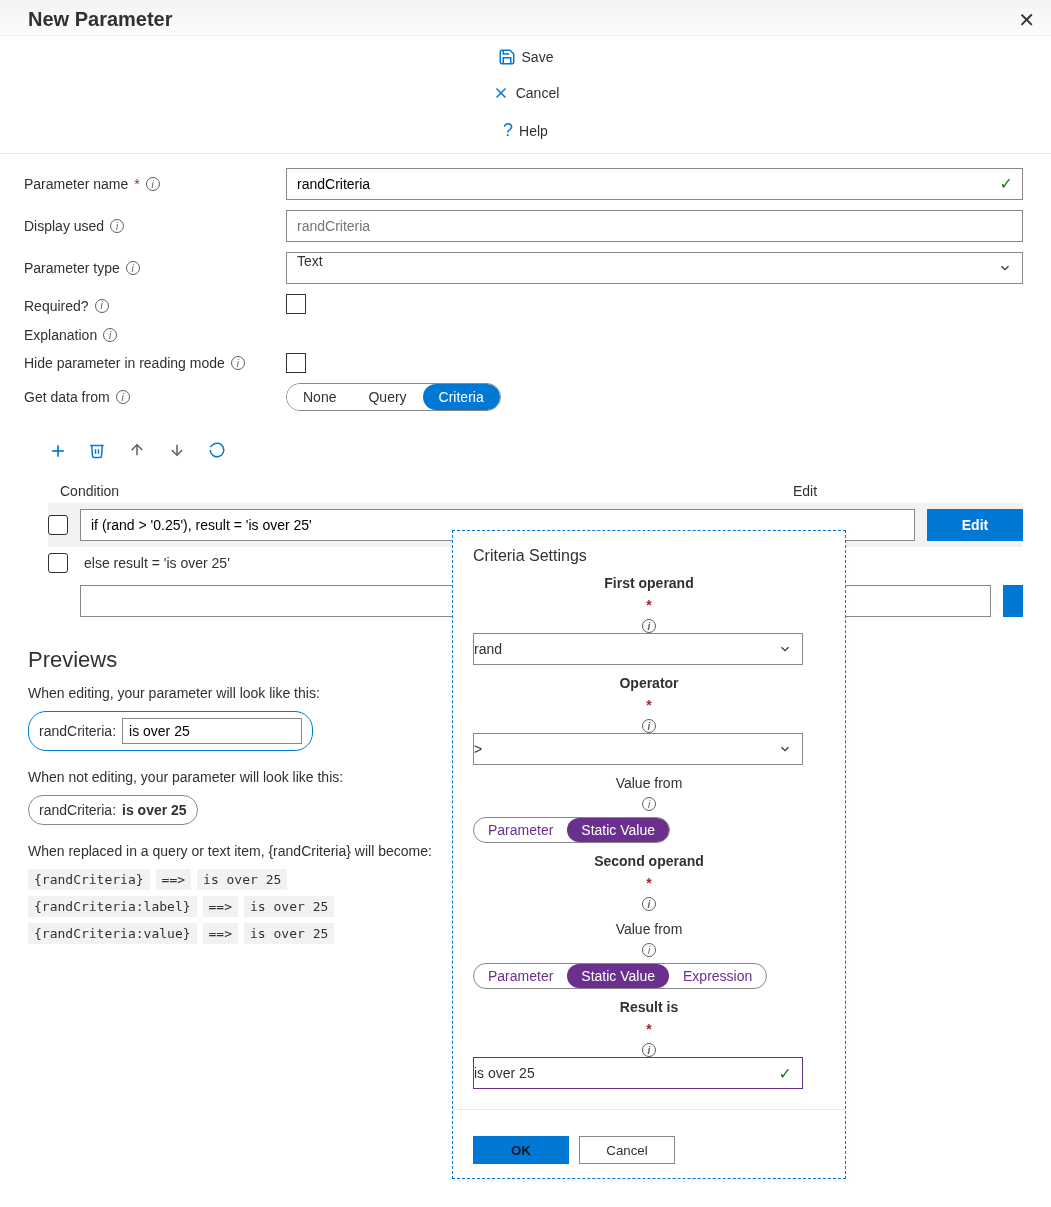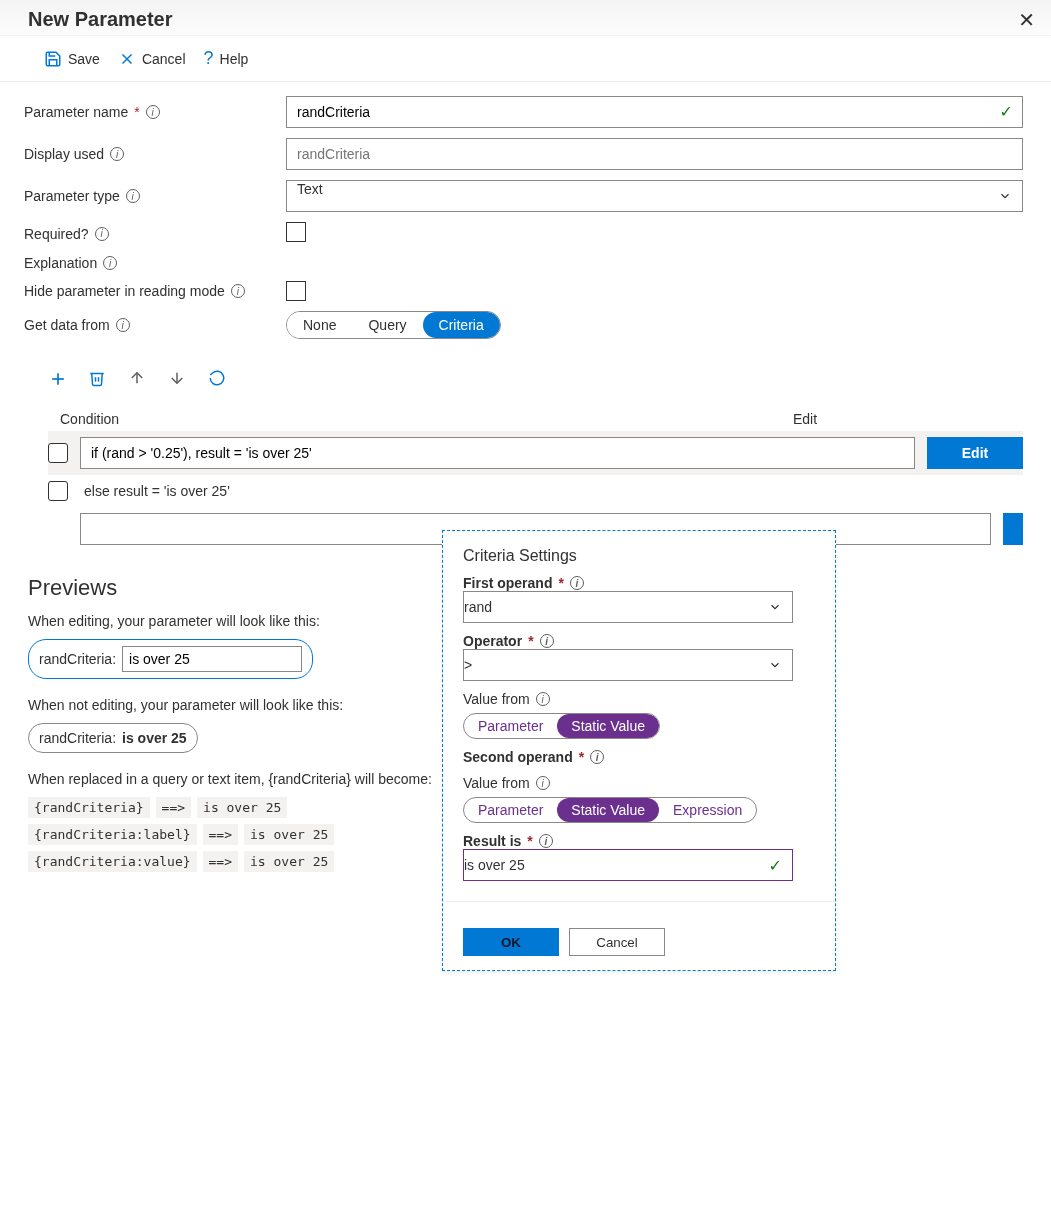--- a/index.html
+++ b/index.html
@@ -16,23 +16,24 @@
     border-bottom: 1px solid #f3f2f1;
     background: linear-gradient(#f4f4f4, #fcfcfc);
     position: relative;
   }
   .title { font-size: 20px; font-weight: 600; margin: 0; }
   .subtitle { font-size: 12px; color: #605e5c; margin-top: -2px; }
   .close-x { position: absolute; right: 16px; top: 8px; font-size: 20px; color: #323130; cursor: pointer; }
   .toolbar {
     display: flex;
     gap: 18px;
-    padding: 12px 44px;
+    padding: 12px 24px;
     border-bottom: 1px solid #edebe9;
     align-items: center;
+    flex-direction: column;
   }
   .toolbar-btn { display: flex; align-items: center; gap: 6px; cursor: pointer; color: #323130; }
   .toolbar-btn .ico { color: #0078d4; }
   .form-area { padding: 14px 28px 0 24px; }
   .form-row { display: flex; align-items: center; margin-bottom: 10px; }
   .form-label { width: 262px; font-size: 14px; color: #323130; display: flex; align-items: center; gap: 6px; }
   .req { color: #a4262c; }
   .info-ico {
     display: inline-flex; align-items:center; justify-content:center;
     width: 14px; height: 14px; border: 1px solid #605e5c; border-radius: 50%;
@@ -88,26 +89,26 @@
   }
   .chip input { border: 1px solid #8a8886; height: 26px; padding: 0 6px; font-size: 14px; width: 180px;}
   .chip.gray { border-color: #8a8886; color: #323130;}
   .chip .bold { font-weight: 600; }
   .code-line { margin: 6px 0; font-size: 14px; display: flex; gap: 6px;}
   .code-token {
     font-family: "Consolas", monospace; background: #f3f2f1; padding: 3px 6px; font-size: 13px;
   }
   
   .popup {
-    position: absolute; left: 442px; top: 530px; width: 394px;
+    position: absolute; left: 452px; top: 530px; width: 394px;
     border: 1px dashed #0078d4; background: #fff; padding: 16px 20px 0 20px;
     box-shadow: 0 2px 4px rgba(0,0,0,0.06);
   }
   .popup h3 { margin: 0 0 10px 0; font-weight: 400; font-size: 16px; }
-  .p-label { font-size: 14px; font-weight: 600; margin-top: 10px; display: flex; gap: 6px; align-items:center;}
+  .p-label { font-size: 14px; font-weight: 600; margin-top: 10px; display: flex; gap: 6px; align-items:center;flex-direction:column;}
   .p-sel, .p-txt {
     width: 330px; height: 32px; border: 1px solid #8a8886; margin-top: 0;
     padding: 0 0; font-size: 14px; position: relative; display: flex; align-items:center;
     background: #fff;
   }
   .p-txt.valid { border-color: #6b2f8e; }
   .p-txt.valid::after { content:"✓"; position:absolute; right:10px; color:#107c10; font-size:16px;}
   .p-sel .chev { position: absolute; right: 10px; }
   .p-pills {
     display: inline-flex; border: 1px solid #8a8886; border-radius: 16px; overflow: hidden; margin-top: 6px;

